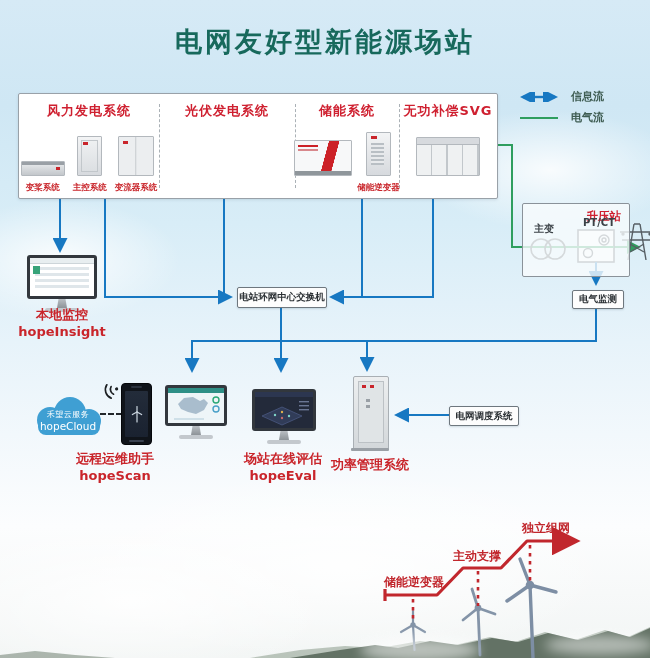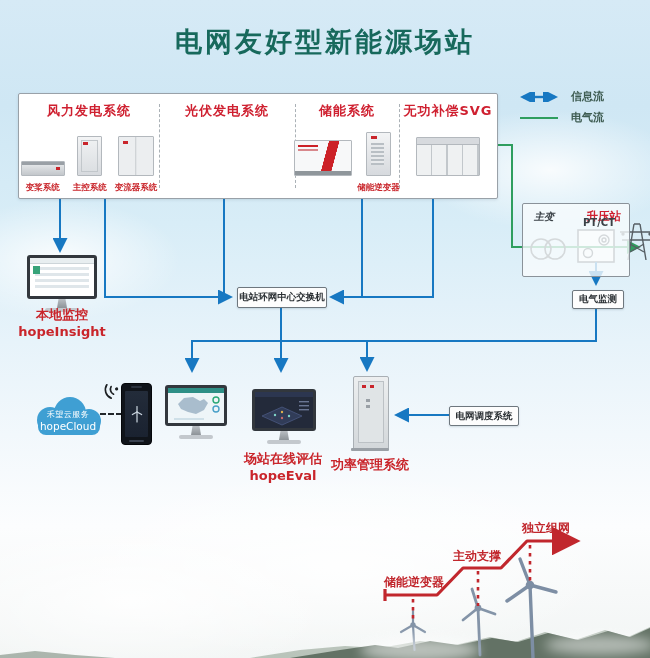--- a/index.html
+++ b/index.html
@@ -280,21 +280,21 @@
       <div class="leg-row">
         <svg width="46" height="10">
           <line x1="4" y1="5" x2="42" y2="5" stroke="#2f9e5f" stroke-width="2.2"></line>
         </svg>
         <span class="leg-label">电气流</span>
       </div>
     </div>
 
     <div class="substation">
       <div class="sub-title">升压站</div>
-      <div class="sub-label" style="left:11px;top:6px;font-style:italic;">主变</div>
+      <div class="sub-label" style="left:11px;top:18px;">主变</div>
       <div class="sub-label" style="left:60px;top:13px;">PT/CT</div>
     </div>
 
     <div class="nbox" style="left:237px;top:287px;width:88px;height:19px;">
       <span>电站环网中心交换机</span>
     </div>
     <div class="nbox" style="left:572px;top:290px;width:50px;height:17px;">
       <span>电气监测</span>
     </div>
     <div class="nbox" style="left:449px;top:406px;width:68px;height:18px;">
@@ -342,20 +342,24 @@
       <div class="phone-screen">
         <svg width="16" height="22" viewBox="0 0 16 22">
           <g stroke="#cdd8e2" stroke-width="1.2" fill="none" stroke-linecap="round">
             <line x1="8" y1="19" x2="8" y2="9"></line>
             <line x1="8" y1="9" x2="8" y2="3.5"></line>
             <line x1="8" y1="9" x2="12.6" y2="11.6"></line>
             <line x1="8" y1="9" x2="3.4" y2="11.6"></line>
           </g>
         </svg>
       </div>
+    </div>
+    <div class="label-red" style="left:65px;top:450px;width:100px;">
+      <div>远程运维助手</div>
+      <div>hopeScan</div>
     </div>
 
     <div class="monitor" style="left:165px;top:385px;width:62px;">
       <div class="screen scr-view">
         <svg width="56" height="35" viewBox="0 0 56 35">
           <path d="M10,16 L16,10 L25,9 L32,13 L36,11 L40,15 L36,22 L28,26 L20,24 L13,21 Z" fill="#a9bdcd"></path>
           <circle cx="48" cy="12" r="3" fill="none" stroke="#2aa876" stroke-width="1.4"></circle>
           <circle cx="48" cy="21" r="3" fill="none" stroke="#49a0c8" stroke-width="1.4"></circle>
           <rect x="6" y="30" width="30" height="2" fill="#cfe0e8"></rect>
         </svg>

